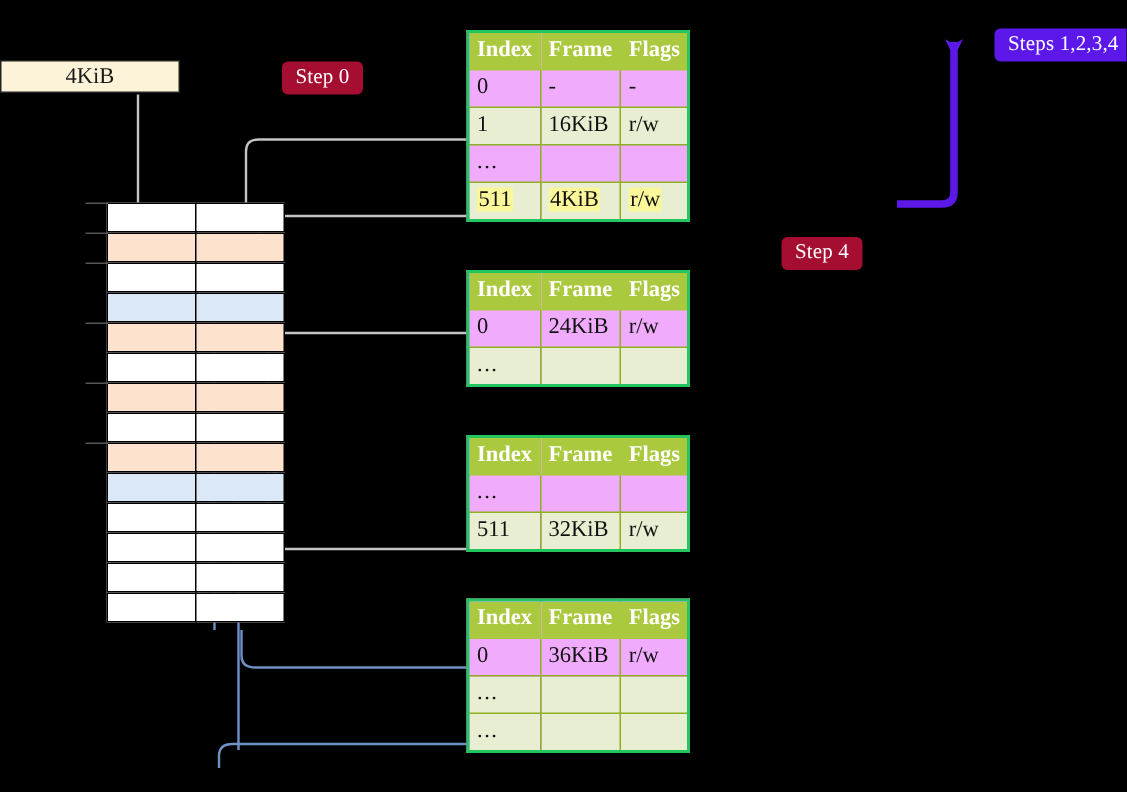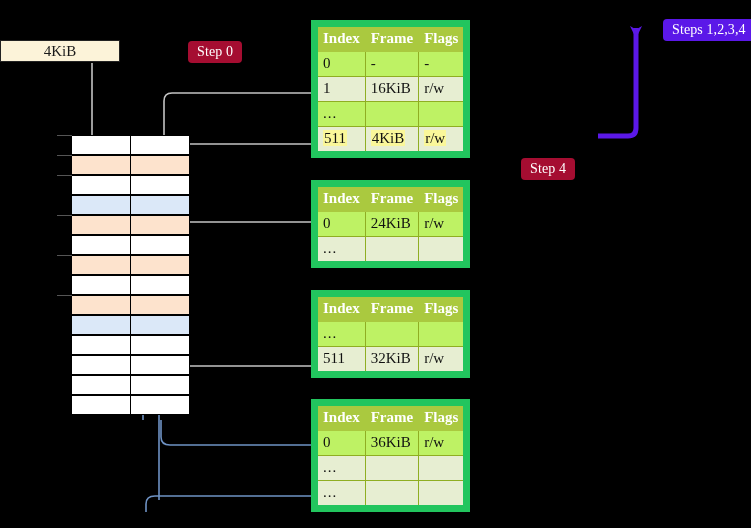--- a/index.html
+++ b/index.html
@@ -76,23 +76,23 @@
   .mem-divider {
     position: absolute;
     width: 1px;
     background: #000000;
   }
 
   
   .pt {
     position: absolute;
     border-collapse: collapse;
-    background: #bef264;
-    box-sizing: border-box;
-    border: 7px solid #22c55e;
+    background: #f0abfc;
+    box-sizing: border-box;
+    border: 2px solid #22c55e;
   }
   .pt th, .pt td {
     border: 1px solid #8fae22;
     padding: 1px 5px 2px 5px;
     text-align: left;
     font-size: 15px;
     line-height: 21px;
     height: 23px;
     box-sizing: border-box;
     color: #111111;

